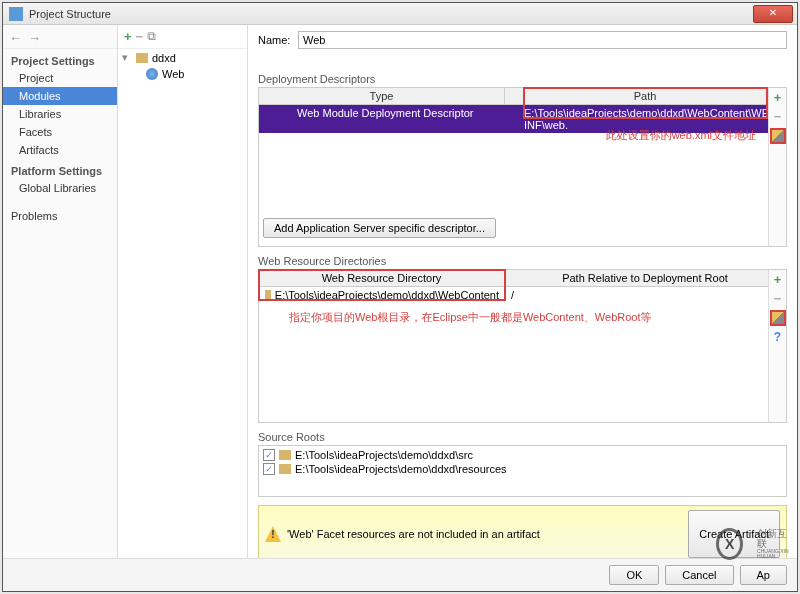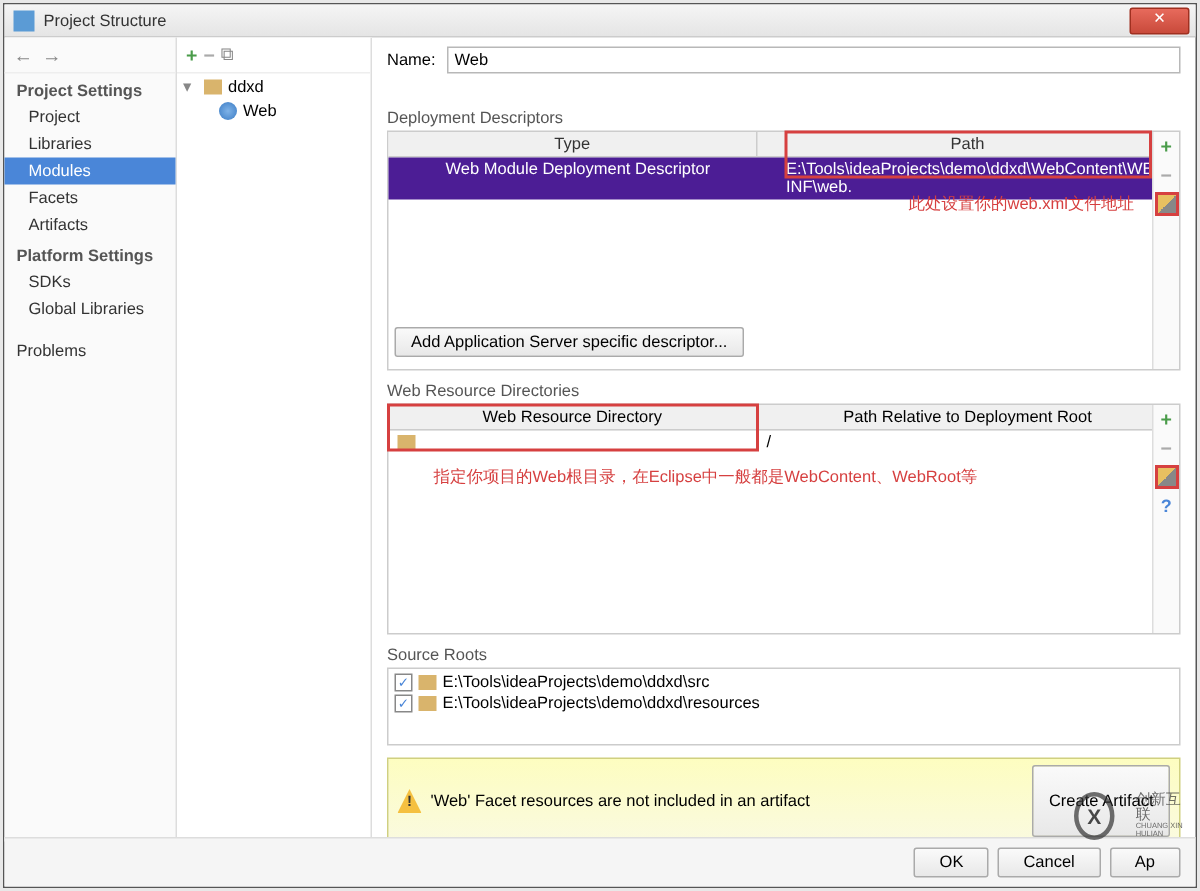--- a/index.html
+++ b/index.html
@@ -84,26 +84,25 @@
 
   <div class="content">
 
     <div class="sidebar">
       <div class="toolbar-mini">
         <span>←</span>
         <span>→</span>
       </div>
       <div class="sidebar-heading">Project Settings</div>
       <div class="sidebar-item">Project</div>
+      <div class="sidebar-item selected">Modules</div>
       <div class="sidebar-item">Libraries</div>
-      <div class="sidebar-item selected">Modules</div>
       <div class="sidebar-item">Facets</div>
       <div class="sidebar-item">Artifacts</div>
       <div class="sidebar-heading">Platform Settings</div>
-      <div class="sidebar-item">SDKs</div>
       <div class="sidebar-item">Global Libraries</div>
       <div style="height:10px"></div>
       <div class="sidebar-item" style="padding-left:8px">Problems</div>
     </div>
 
     <div class="tree-panel">
       <div class="tree-toolbar">
         <span class="add">+</span>
         <span class="remove">−</span>
         <span class="copy">⧉</span>
@@ -152,20 +151,21 @@
       <div class="section">
         <div class="section-title">Web Resource Directories</div>
         <div class="section-box wrd-box" style="position:relative">
           <div class="wrd-header">
             <div class="wrd-col1">Web Resource Directory</div>
             <div class="wrd-col2">Path Relative to Deployment Root</div>
           </div>
           <div class="wrd-row">
             <div class="cell1">
               <span class="folder-icon-sm"></span>
+              <span>E:\Tools\ideaProjects\demo\ddxd\WebContent</span>
             </div>
             <div class="cell2">/</div>
           </div>
           <div class="red-wrd"></div>
           <div class="red-note" style="top:40px; left:30px">指定你项目的Web根目录，在Eclipse中一般都是WebContent、WebRoot等</div>
           <div class="action-col">
             <span class="plus">+</span>
             <span class="minus">−</span>
             <span class="edit red-box"></span>
             <span class="help">?</span>

